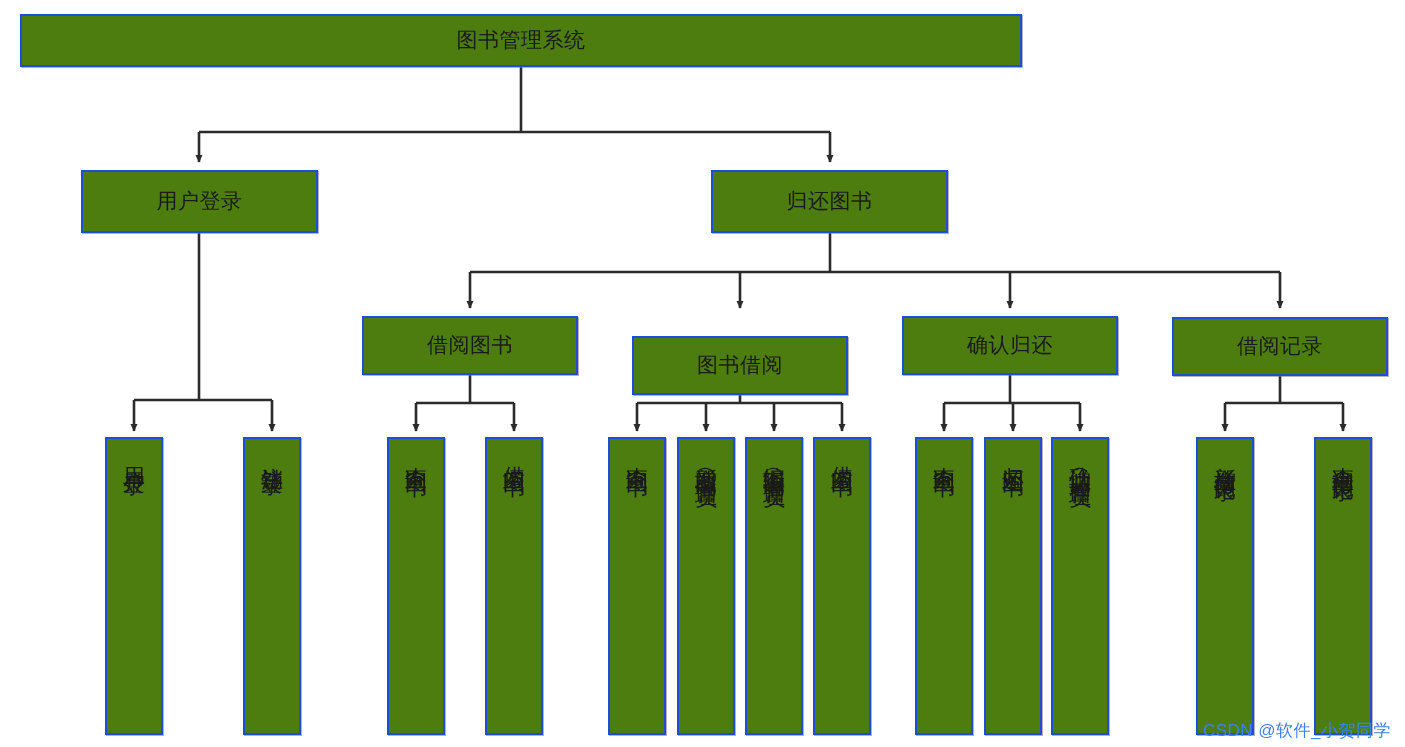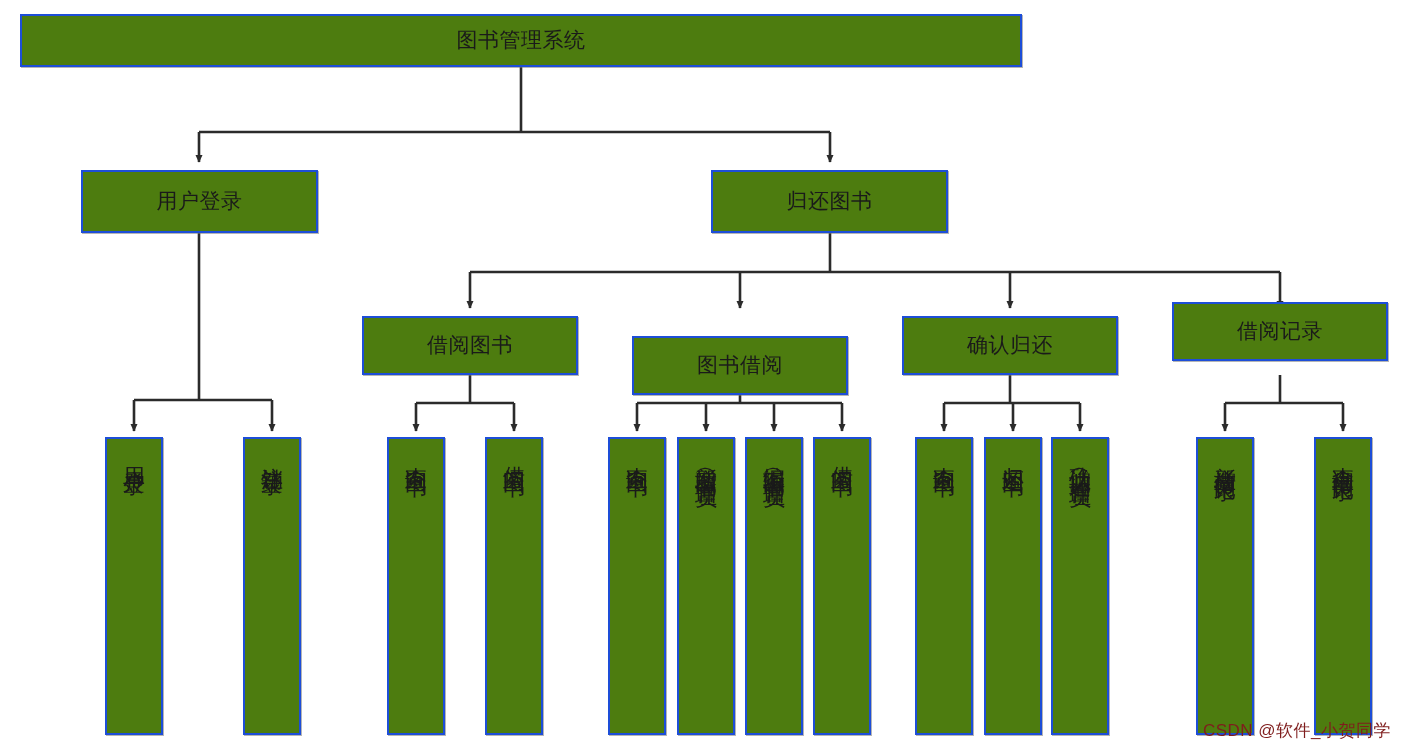--- a/index.html
+++ b/index.html
@@ -55,21 +55,21 @@
     font-size: 22px;
     letter-spacing: 3px;
     line-height: 1;
     margin: 0 auto;
   }
   #watermark {
     position: absolute;
     right: 14px;
     bottom: 5px;
     font-size: 17px;
-    color: #7f1d1d;
+    color: #3b82f6;
     letter-spacing: 0.5px;
     white-space: nowrap;
     pointer-events: none;
   }
 </style>
 </head>
 <body>
 
 <div id="canvas">
 
@@ -136,21 +136,21 @@
 
   <div class="node horizontal" style="left:362px; top:316px; width:216px; height:59px;">
     <span class="label">借阅图书</span>
   </div>
   <div class="node horizontal" style="left:632px; top:316px; width:216px; height:59px;margin-top:20px;">
     <span class="label">图书借阅</span>
   </div>
   <div class="node horizontal" style="left:902px; top:316px; width:216px; height:59px;">
     <span class="label">确认归还</span>
   </div>
-  <div class="node horizontal" style="left:1172px; top:302px; width:216px; height:59px;">
+  <div class="node horizontal" style="left:1172px; top:317px; width:216px; height:59px;">
     <span class="label">借阅记录</span>
   </div>
 
   <div class="node vertical" style="left:105px; top:437px; width:58px; height:298px;">
     <span class="label">用户登录</span>
   </div>
   <div class="node vertical" style="left:243px; top:437px; width:58px; height:298px;">
     <span class="label">注销登录</span>
   </div>
 

